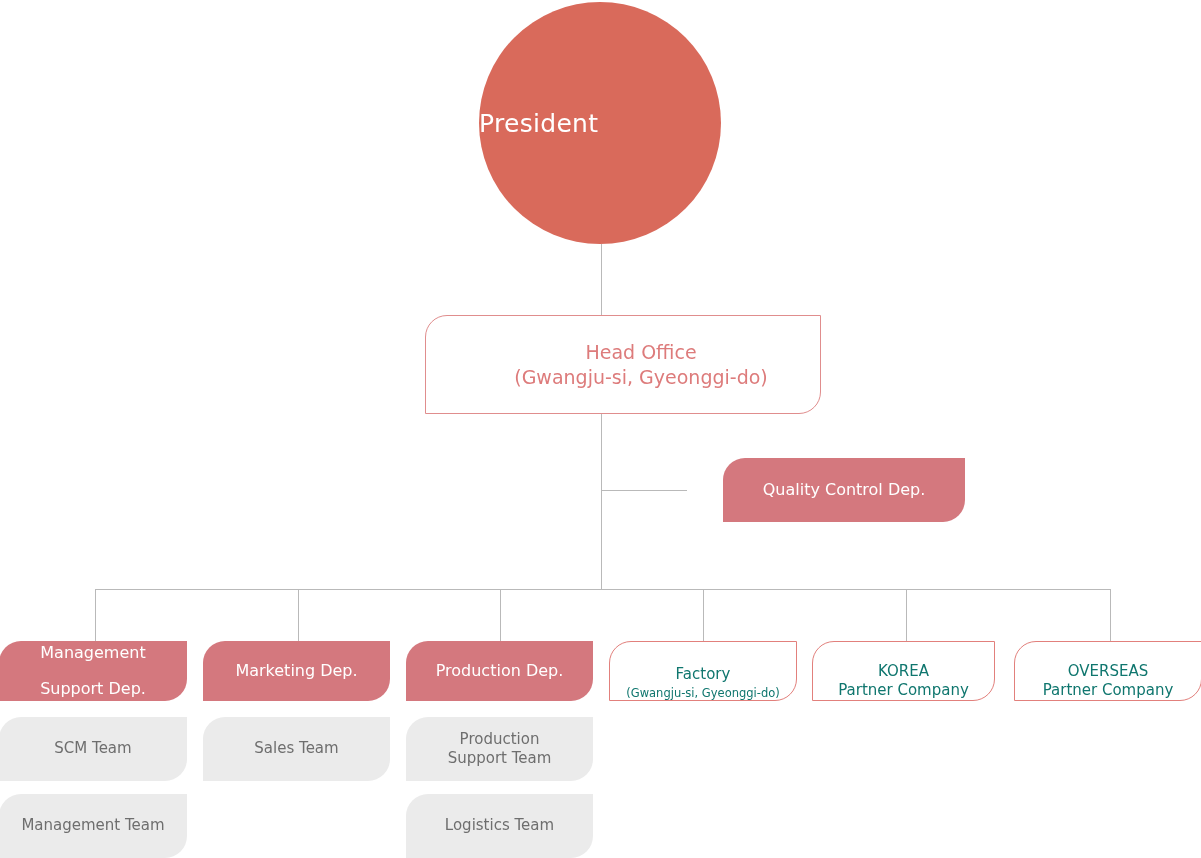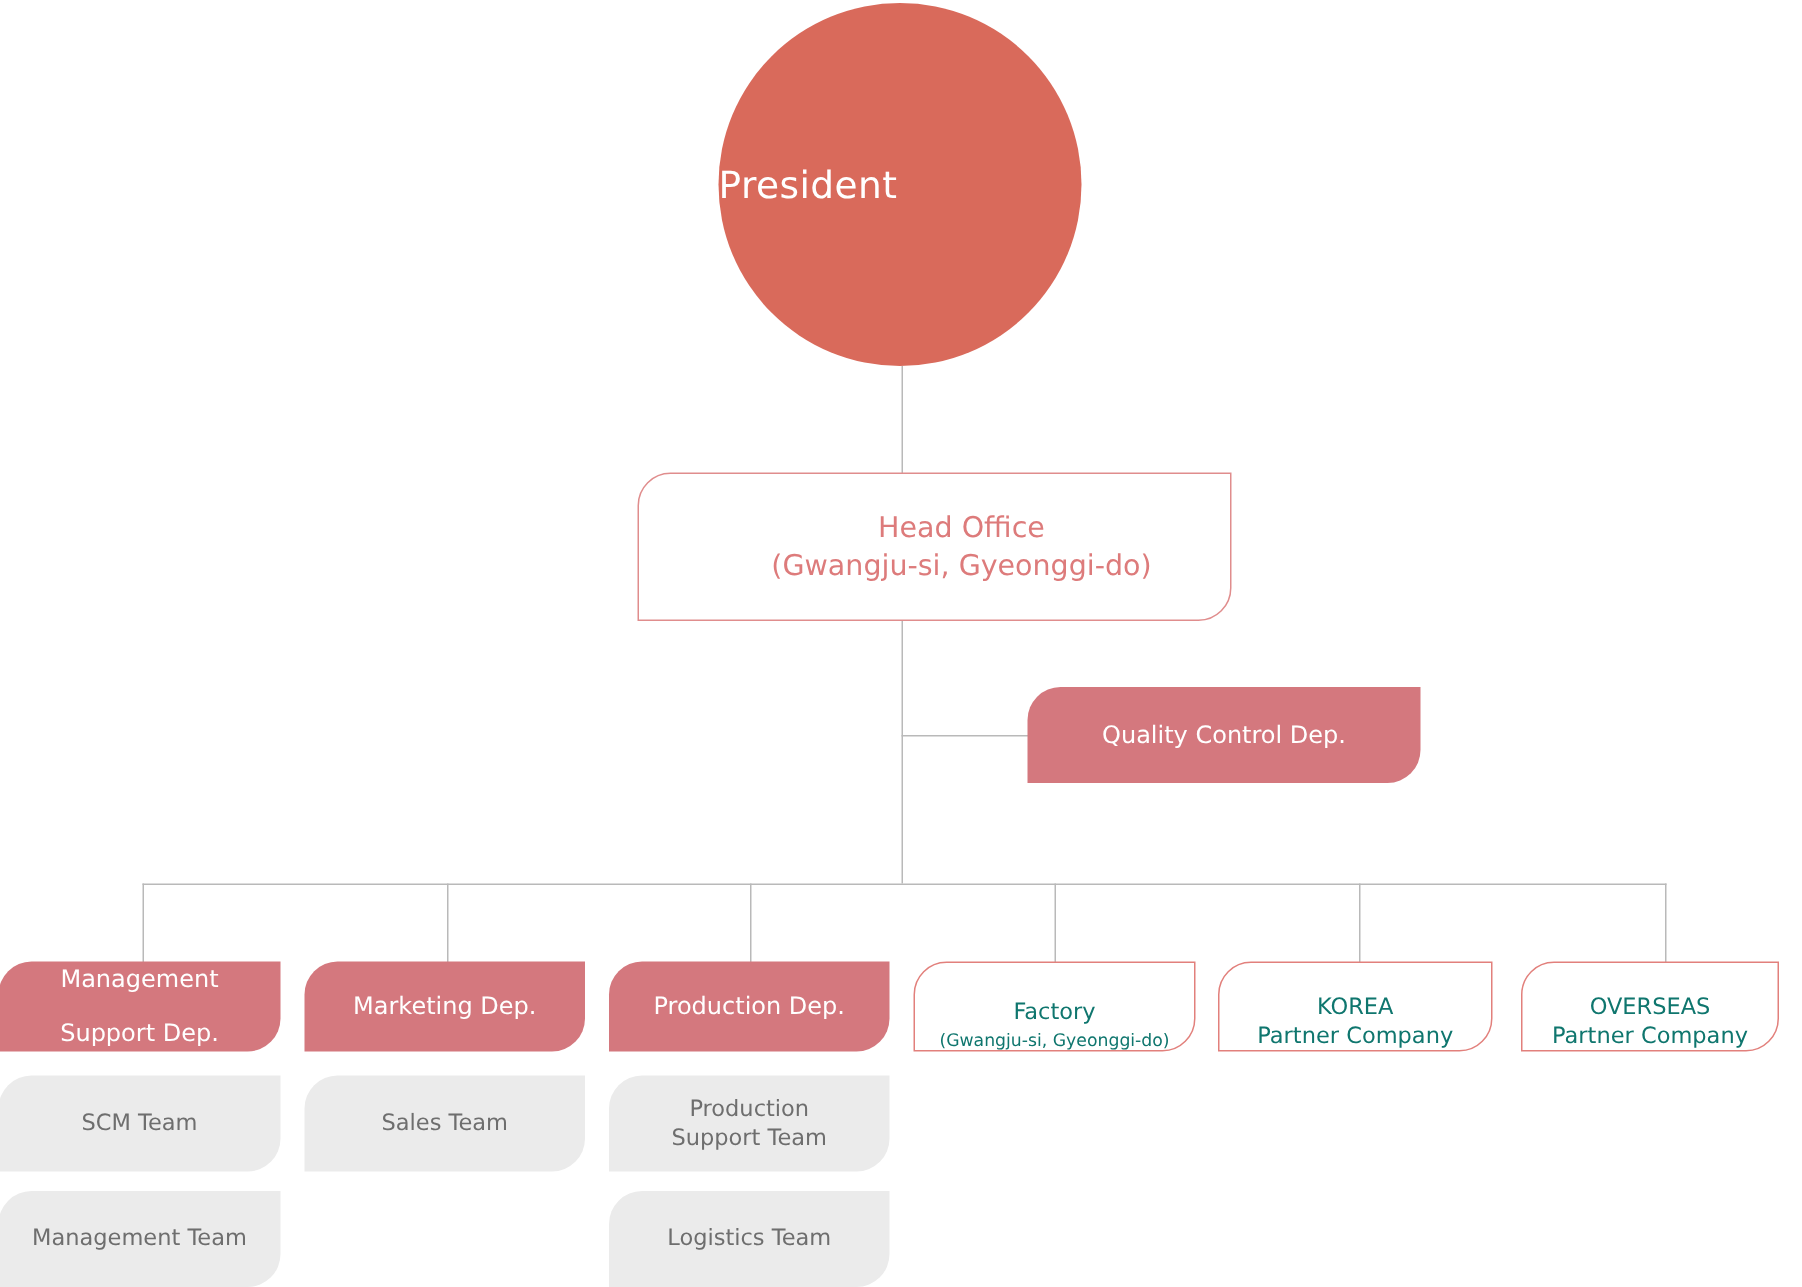--- a/index.html
+++ b/index.html
@@ -128,21 +128,21 @@
 
   <div class="president">
     <span>President</span>
   </div>
 
   <div class="node node--outline-lg" style="left:425px; top:315px; width:396px; height:99px;padding-left:36px;">
     <span class="main-line">Head Office</span>
     <span class="main-line">(Gwangju-si, Gyeonggi-do)</span>
   </div>
 
-  <div class="node node--solid" style="left:685px; top:458px; width:262px; height:64px;">
+  <div class="node node--solid" style="left:723px; top:458px; width:242px; height:64px;">
     <span>Quality Control Dep.</span>
   </div>
 
   <div class="node node--dept" style="left:-1px; top:641px; width:188px; height:60px;gap:16px;">
     <span class="main-line">Management</span>
     <span class="main-line">Support Dep.</span>
   </div>
 
   <div class="node node--dept" style="left:203px; top:641px; width:187px; height:60px;">
     <span class="main-line">Marketing Dep.</span>
@@ -155,21 +155,21 @@
   <div class="node node--outline" style="left:609px; top:641px; width:188px; height:60px;">
     <span class="main-line">Factory</span>
     <span class="sub">(Gwangju-si, Gyeonggi-do)</span>
   </div>
 
   <div class="node node--outline" style="left:812px; top:641px; width:183px; height:60px;">
     <span class="main-line">KOREA</span>
     <span class="main-line">Partner Company</span>
   </div>
 
-  <div class="node node--outline" style="left:1014px; top:641px; width:172px; height:60px;">
+  <div class="node node--outline" style="left:1014px; top:641px; width:188px; height:60px;">
     <span class="main-line">OVERSEAS</span>
     <span class="main-line">Partner Company</span>
   </div>
 
   <div class="node node--team" style="left:-1px; top:717px; width:188px; height:64px;">
     <span>SCM Team</span>
   </div>
 
   <div class="node node--team" style="left:203px; top:717px; width:187px; height:64px;">
     <span>Sales Team</span>

